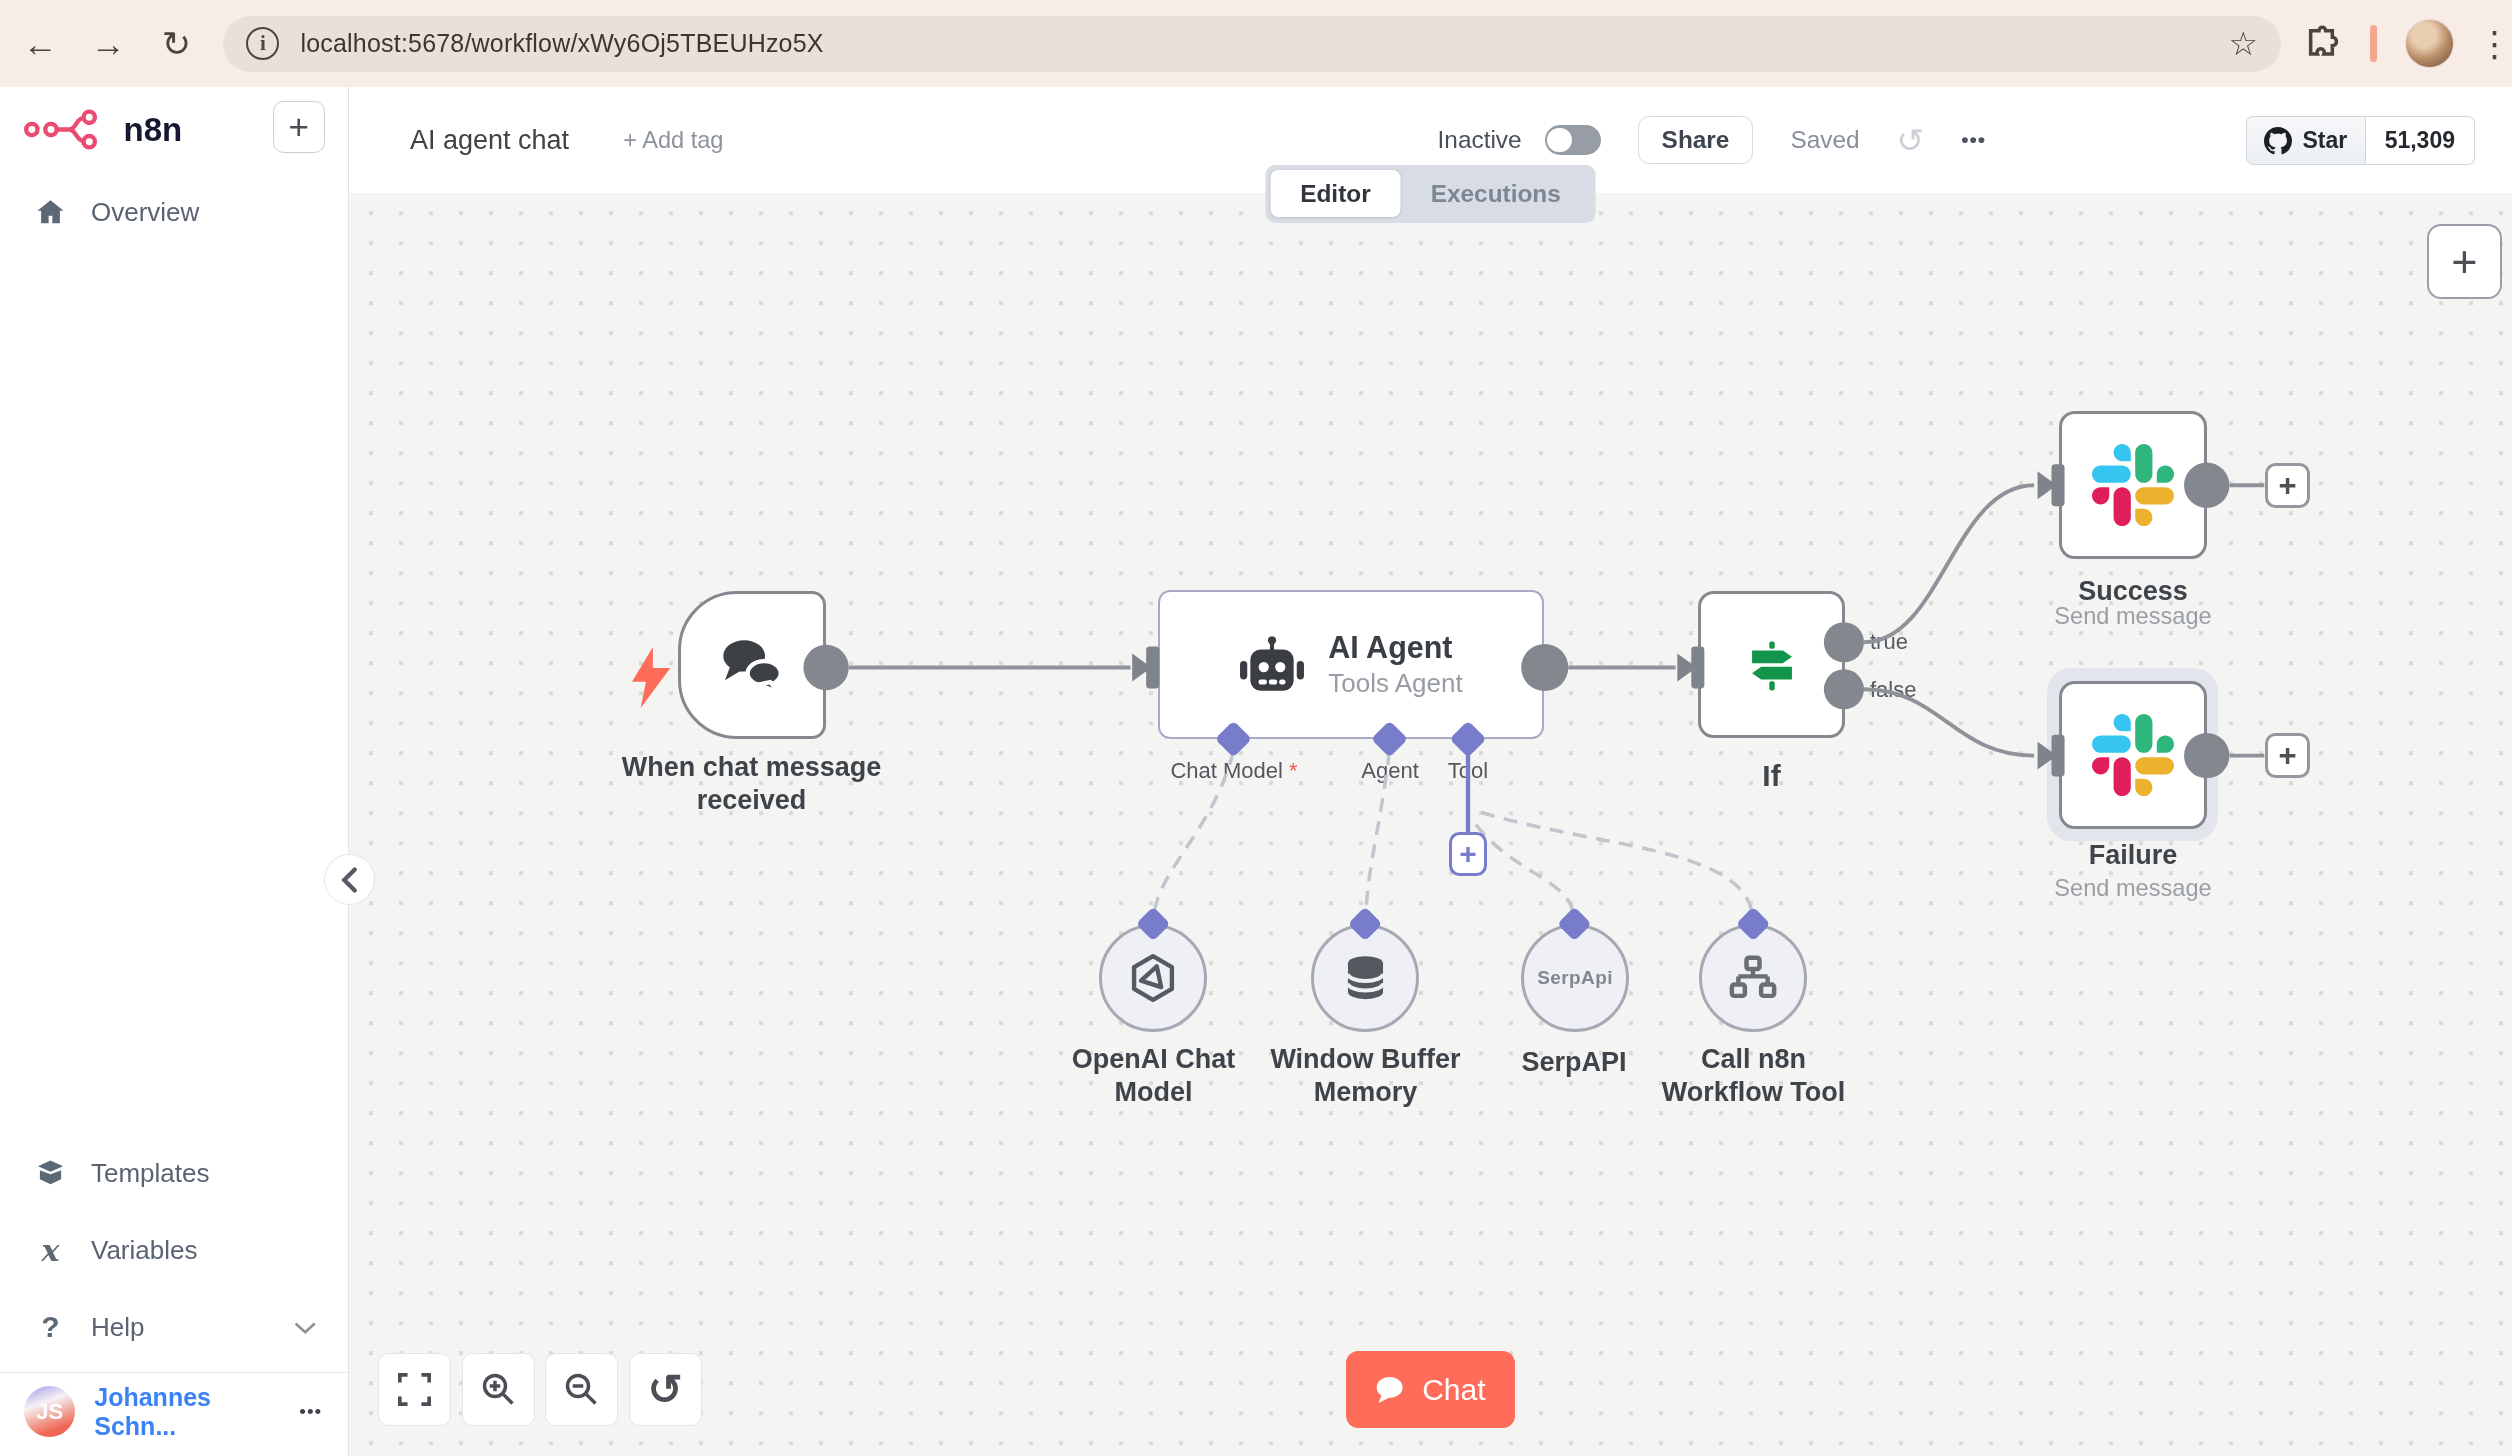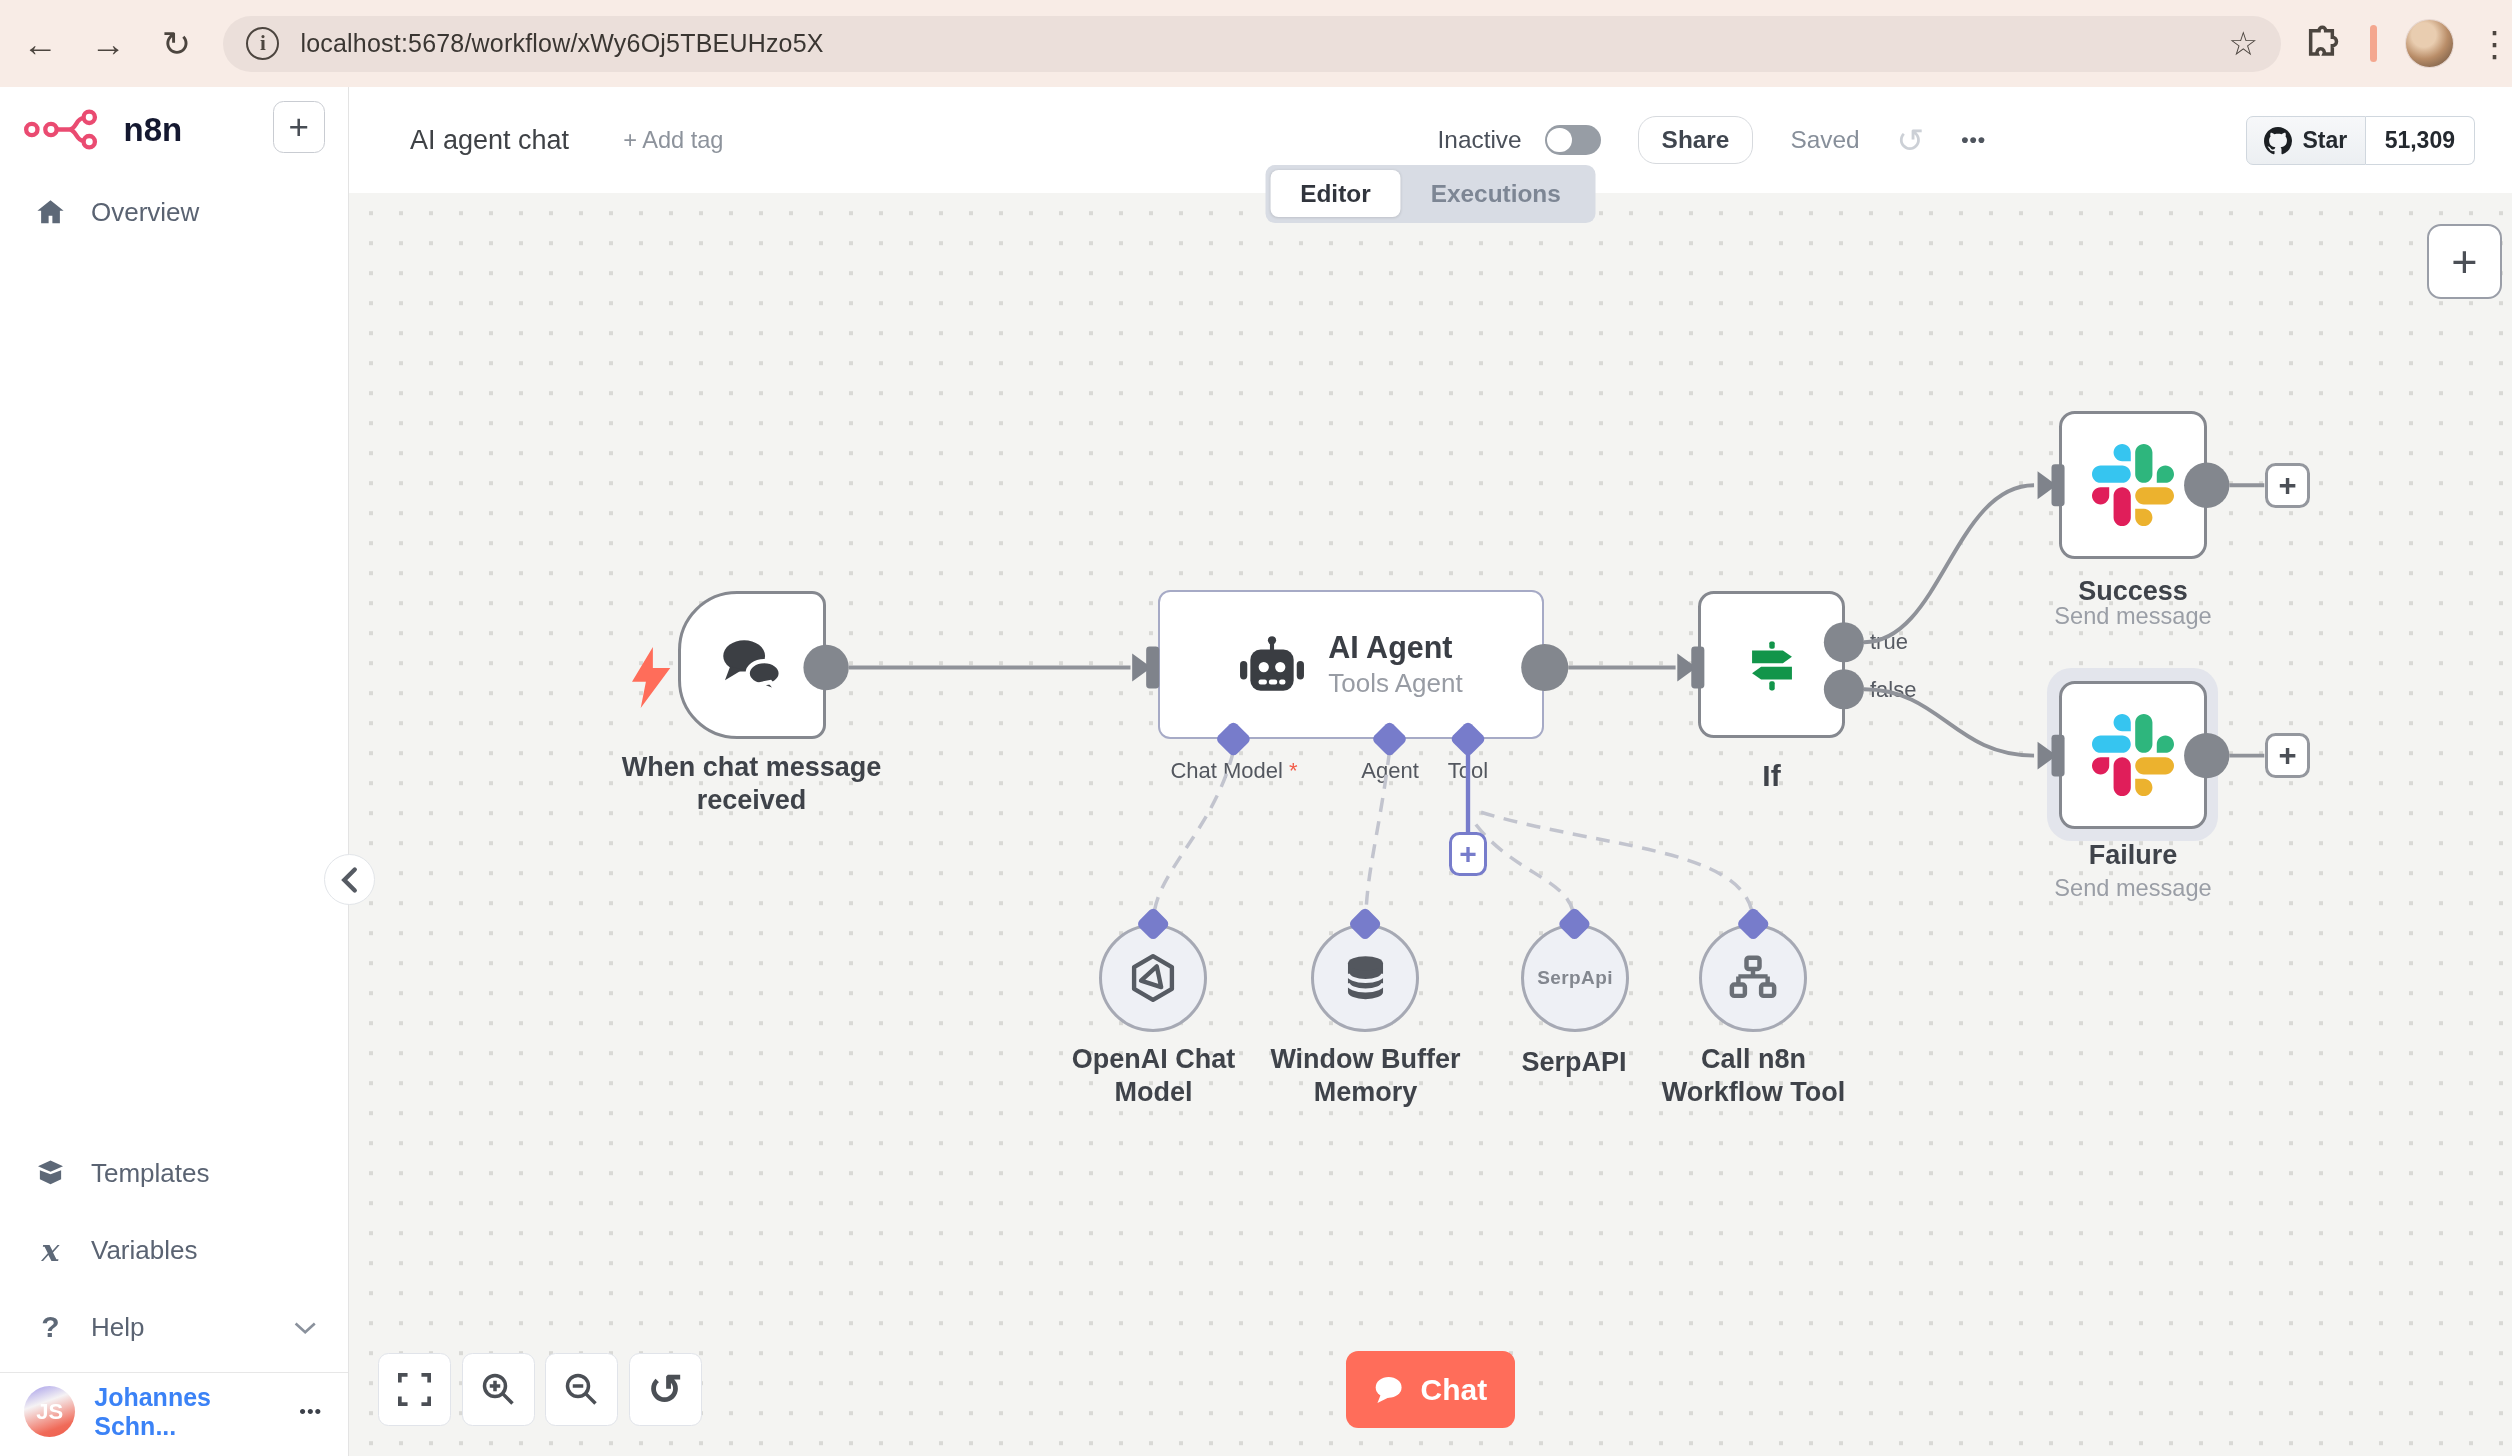--- a/index.html
+++ b/index.html
@@ -41,21 +41,21 @@
   
   .main { position:absolute; left:349px; top:0; width:2163px; height:1370px; }
   .wf-header { position:absolute; left:0; top:0; width:2163px; height:106px; background:#fff; }
   .wf-title-row { position:absolute; left:61px; top:0; height:106px; display:flex; align-items:center; gap:54px; }
   .wf-title { font-size:27px; color:#3f4246; }
   .add-tag { font-size:23.6px; color:#8d939c; }
   .hdr-controls { position:absolute; right:526px; top:0; height:106px; display:flex; align-items:center; gap:37px; }
   .inactive-lbl { font-size:24.4px; color:#4a505a; }
   .toggle { width:56px; height:30px; border-radius:15px; background:#979da5; position:relative; margin-left:-14px; }
   .toggle .knob { position:absolute; left:2.6px; top:2.6px; width:24.4px; height:24.4px; background:#fff; border-radius:50%; }
-  .share-btn { border:1.7px solid #d7dade; border-radius:18px; background:#fff; padding:8.7px 23px; font-size:24.4px; font-weight:600; color:#3f454e; }
+  .share-btn { border:1.7px solid #d7dade; border-radius:11px; background:#fff; padding:8.7px 23px; font-size:24.4px; font-weight:600; color:#3f454e; }
   .saved-lbl { font-size:24.4px; color:#878f9a; }
   .hist-ico { font-size:33px; color:#ccd0d6; }
   .hdr-dots { font-size:21px; color:#4f555e; letter-spacing:0.9px; font-weight:bold; }
   .gh-widget { position:absolute; right:37px; top:29px; height:49px; display:flex; font-size:23px; font-weight:600; color:#24292f; }
   .gh-star { display:flex; align-items:center; gap:10.5px; background:linear-gradient(#f7f8fa,#eceff2); border:1.7px solid #d0d7de; border-radius:7px 0 0 7px; padding:0 17.4px; }
   .gh-count { display:flex; align-items:center; background:#fff; border:1.7px solid #d0d7de; border-left:none; border-radius:0 7px 7px 0; padding:0 19px; }
 
   
   .canvas { position:absolute; left:0; top:106px; width:2163px; height:1263px; background:#f4f4f2; background-image:radial-gradient(circle,#d9d9d6 2.3px,transparent 2.3px); background-size:30px 30px; background-position:7px 5.2px; }
   .wires { position:absolute; left:0; top:0; z-index:5; pointer-events:none; }
@@ -69,21 +69,21 @@
   .subnode { position:absolute; width:108px; height:108px; border-radius:50%; background:#eef0f5; border:3.1px solid #a6a9b4; z-index:4; display:flex; align-items:center; justify-content:center; }
   .plus-sq { position:absolute; z-index:6; background:#fff; display:flex; align-items:center; justify-content:center; }
   .plus-node { width:45px; height:45px; border:3.1px solid #94979e; border-radius:10.5px; font-size:31px; color:#4b4f56; font-weight:600; }
   .plus-tool { width:38px; height:44px; border:3.1px solid #777CCB; border-radius:10.5px; font-size:30px; color:#777CCB; font-weight:bold; }
   .canvas-plus { position:absolute; left:2078px; top:31px; width:75px; height:75px; background:#fff; border:2.6px solid #9a9ea8; border-radius:14px; z-index:10; display:flex; align-items:center; justify-content:center; font-size:45px; color:#4b4f56; }
   .tab-pill { position:absolute; left:50%; top:-28px; transform:translateX(-50%); background:#d8dce4; border-radius:9.6px; padding:5.2px; display:flex; z-index:12; }
   .tab { font-size:24.4px; font-weight:600; padding:9.6px 30px; border-radius:7.9px; color:#7d8694; }
   .tab.active { background:#fff; color:#31353d; box-shadow:0 0.9px 2.6px rgba(0,0,0,.12); }
   .zoom-controls { position:absolute; left:29px; top:1160px; display:flex; gap:10.5px; z-index:10; }
   .zc-btn { width:73px; height:73px; background:#fff; border:1.7px solid #e1e4ea; border-radius:10.5px; display:flex; align-items:center; justify-content:center; color:#4b4f55; }
-  .chat-btn { position:absolute; left:997px; top:1158px; width:169px; height:77px; background:#ff6d5a; border-radius:12.2px; z-index:10; display:flex; align-items:center; justify-content:center; gap:15.7px; color:#fff; font-size:30px; font-weight:700; }
+  .chat-btn { position:absolute; left:997px; top:1158px; width:169px; height:77px; background:#ff6d5a; border-radius:12.2px; z-index:10; display:flex; align-items:center; justify-content:center; gap:15.7px; color:#fff; font-size:30px; font-weight:400; }
   .agent-inner { display:flex; align-items:center; gap:23px; }
   .agent-title { font-size:30.5px; font-weight:bold; color:#3a3e45; }
   .agent-sub { font-size:26px; color:#989ca4; margin-top:3.5px; }
   .serp-logo { font-size:19px; font-weight:bold; color:#83878f; letter-spacing:0.4px; }
 </style>
 </head>
 <body>
 
 <div class="browser">
   <div class="nav-ico">←</div>

